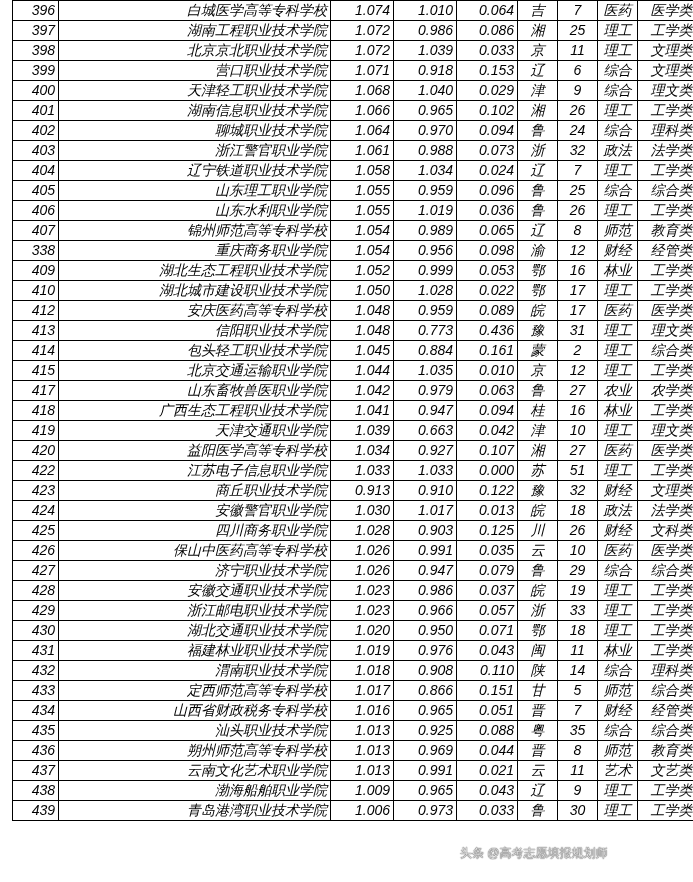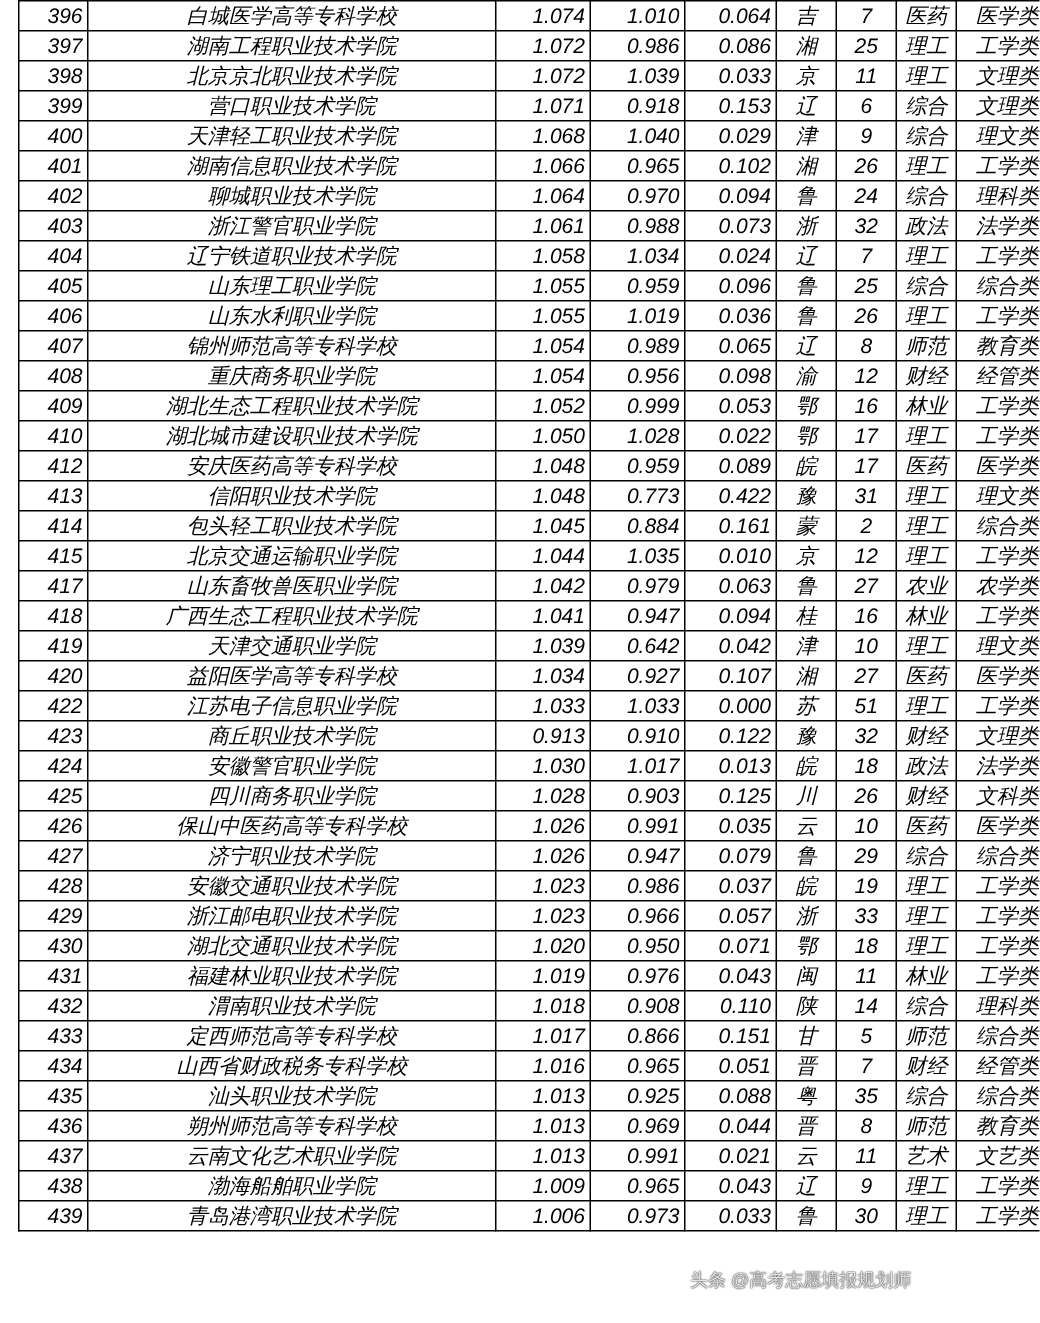--- a/index.html
+++ b/index.html
@@ -1,21 +1,21 @@
 <!DOCTYPE html>
 <html><head>
 <meta charset="utf-8">
 <style>
   html, body { margin: 0; padding: 0; background: #ffffff; }
   body { width: 693px; height: 882px; overflow: hidden; position: relative; font-family: "Liberation Sans", "DejaVu Sans", sans-serif; }
   table { border-collapse: collapse; table-layout: fixed; width: 693px; position: absolute; top: 0; left: 12px; font-style: italic; }
   td { border: 1px solid #000; height: 19px; padding: 0 3px; font-size: 14px; line-height: 19px; color: #000; white-space: nowrap; overflow: hidden; }
   td.num { text-align: right; }
   td.c { text-align: center; }
-  td.name { text-align: center; padding-left: 3px; margin-left: 16px; }
+  td.name { text-align: right; padding-left: 3px; margin-left: 16px; }
   .watermark { position: absolute; left: 460px; top: 845px; font-size: 12px; color: rgba(255,255,255,0.85); text-shadow: 0 0 1px #333, 0 0 1px #333; font-family: Liberation Sans, sans-serif; pointer-events: none; }
 </style>
 </head>
 <body>
 
 <table>
   <colgroup>
     <col style="width:46px">
       <col style="width:272px">
       <col style="width:63px">
@@ -153,21 +153,21 @@
         <td class="name">锦州师范高等专科学校</td>
         <td class="num">1.054</td>
         <td class="num">0.989</td>
         <td class="num">0.065</td>
         <td class="c">辽</td>
         <td class="c">8</td>
         <td class="c">师范</td>
         <td class="c">教育类</td>
       </tr>
       <tr>
-        <td class="num">408</td>
+        <td class="num">338</td>
         <td class="name">重庆商务职业学院</td>
         <td class="num">1.054</td>
         <td class="num">0.956</td>
         <td class="num">0.098</td>
         <td class="c">渝</td>
         <td class="c">12</td>
         <td class="c">财经</td>
         <td class="c">经管类</td>
       </tr>
       <tr>
@@ -201,21 +201,21 @@
         <td class="c">皖</td>
         <td class="c">17</td>
         <td class="c">医药</td>
         <td class="c">医学类</td>
       </tr>
       <tr>
         <td class="num">413</td>
         <td class="name">信阳职业技术学院</td>
         <td class="num">1.048</td>
         <td class="num">0.773</td>
-        <td class="num">0.422</td>
+        <td class="num">0.436</td>
         <td class="c">豫</td>
         <td class="c">31</td>
         <td class="c">理工</td>
         <td class="c">理文类</td>
       </tr>
       <tr>
         <td class="num">414</td>
         <td class="name">包头轻工职业技术学院</td>
         <td class="num">1.045</td>
         <td class="num">0.884</td>
@@ -255,21 +255,21 @@
         <td class="num">0.094</td>
         <td class="c">桂</td>
         <td class="c">16</td>
         <td class="c">林业</td>
         <td class="c">工学类</td>
       </tr>
       <tr>
         <td class="num">419</td>
         <td class="name">天津交通职业学院</td>
         <td class="num">1.039</td>
-        <td class="num">0.642</td>
+        <td class="num">0.663</td>
         <td class="num">0.042</td>
         <td class="c">津</td>
         <td class="c">10</td>
         <td class="c">理工</td>
         <td class="c">理文类</td>
       </tr>
       <tr>
         <td class="num">420</td>
         <td class="name">益阳医学高等专科学校</td>
         <td class="num">1.034</td>

